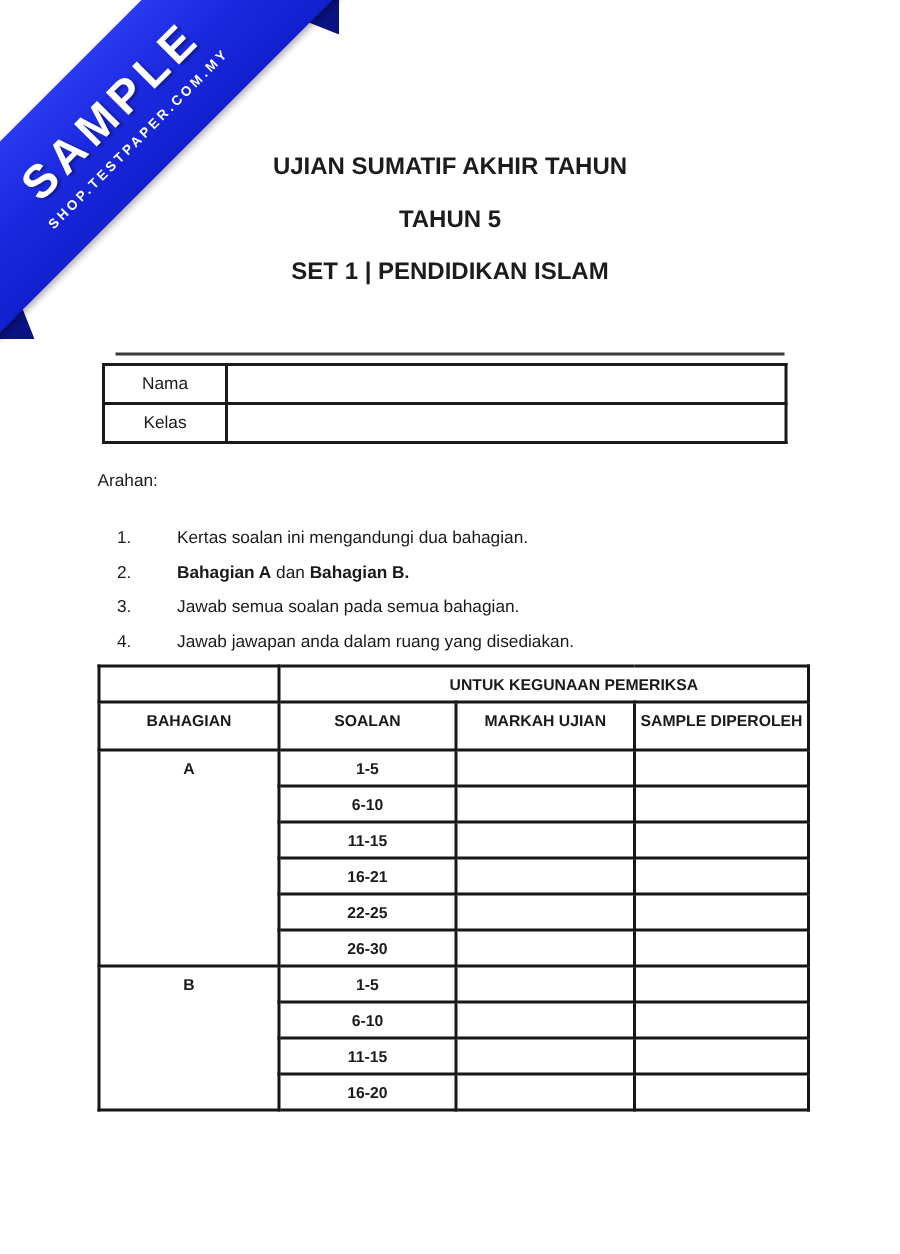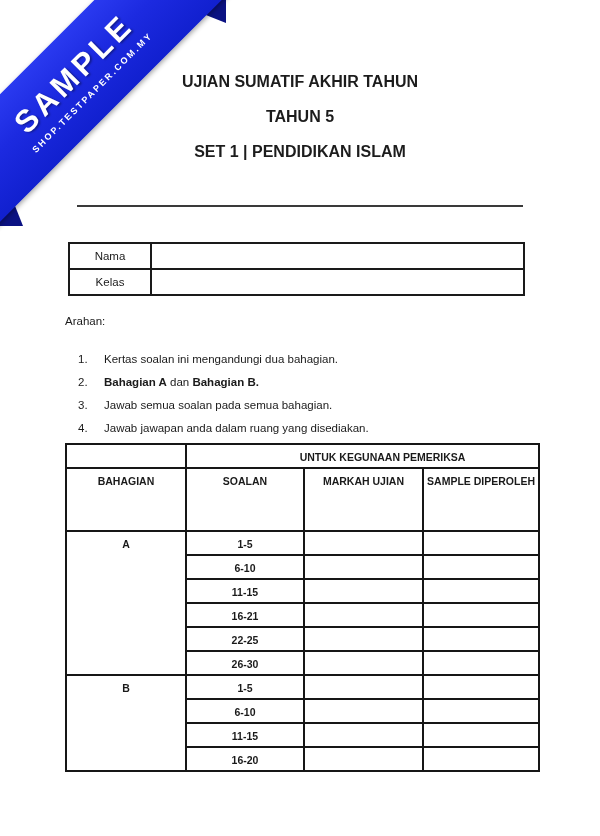--- a/index.html
+++ b/index.html
@@ -47,21 +47,21 @@
     line-height: 1;
     text-shadow: 1px 2px 2px rgba(0,0,0,0.35);
   }
   .ribbon-subtitle {
     color: #ffffff; font-weight: bold;
     font-size: 9px; letter-spacing: 2.2px;
     margin-top: 6px;
   }
 
   
-  .titles { padding-top: 74px; text-align: center; }
+  .titles { padding-top: 104px; text-align: center; }
   .title-line {
     font-size: 16px; font-weight: bold; color: #1c1c1c;
     letter-spacing: 0px; line-height: 16px;
   }
   .title-line + .title-line { margin-top: 19px; }
 
   .divider {
     width: 446px; height: 0;
     border-top: 2.5px solid #3a3a3a;
     margin: 45px auto 0 auto;
@@ -81,38 +81,38 @@
     margin-left: 41px;
   }
   .student-table td.lbl { width: 82px; text-align: center; }
 
   
   .instructions { position: absolute; left: 65px; top: 315px; width: 460px; }
   .instr-title { font-size: 11.5px; }
   .instr-list { margin-top: 26px; }
   .instr-item { display: flex; margin-bottom: 10.5px; font-size: 11.5px; line-height: 12.5px; }
   .instr-num { width: 26px; margin-left: 13px; flex: none; }
-  .instr-text { }
+  .instr-text { margin-left: 14px; }
   .b { font-weight: bold; }
 
   
   .marks-table {
     position: absolute; left: 65px; top: 443px;
     width: 473px; table-layout: fixed;
   }
   .marks-table td {
     border: 2px solid #161616;
     font-size: 10.5px; font-weight: bold;
     text-align: center; vertical-align: top;
     padding-top: 2px;
     line-height: 20px;
     overflow: hidden;
   }
   .marks-table .r-top td { height: 19px; font-weight: bold; padding-left: 40px; }
-  .marks-table .r-head td { height: 63px; }
+  .marks-table .r-head td { height: 32px; }
   .marks-table .r-body td { height: 23px; }
   .marks-table col.c1 { width: 120px; }
   .marks-table col.c2 { width: 118px; }
   .marks-table col.c3 { width: 119px; }
   .marks-table col.c4 { width: 116px; }
 
   
   .footer {
     position: absolute; left: 0; bottom: 0;
     width: 100%; height: 56px;

